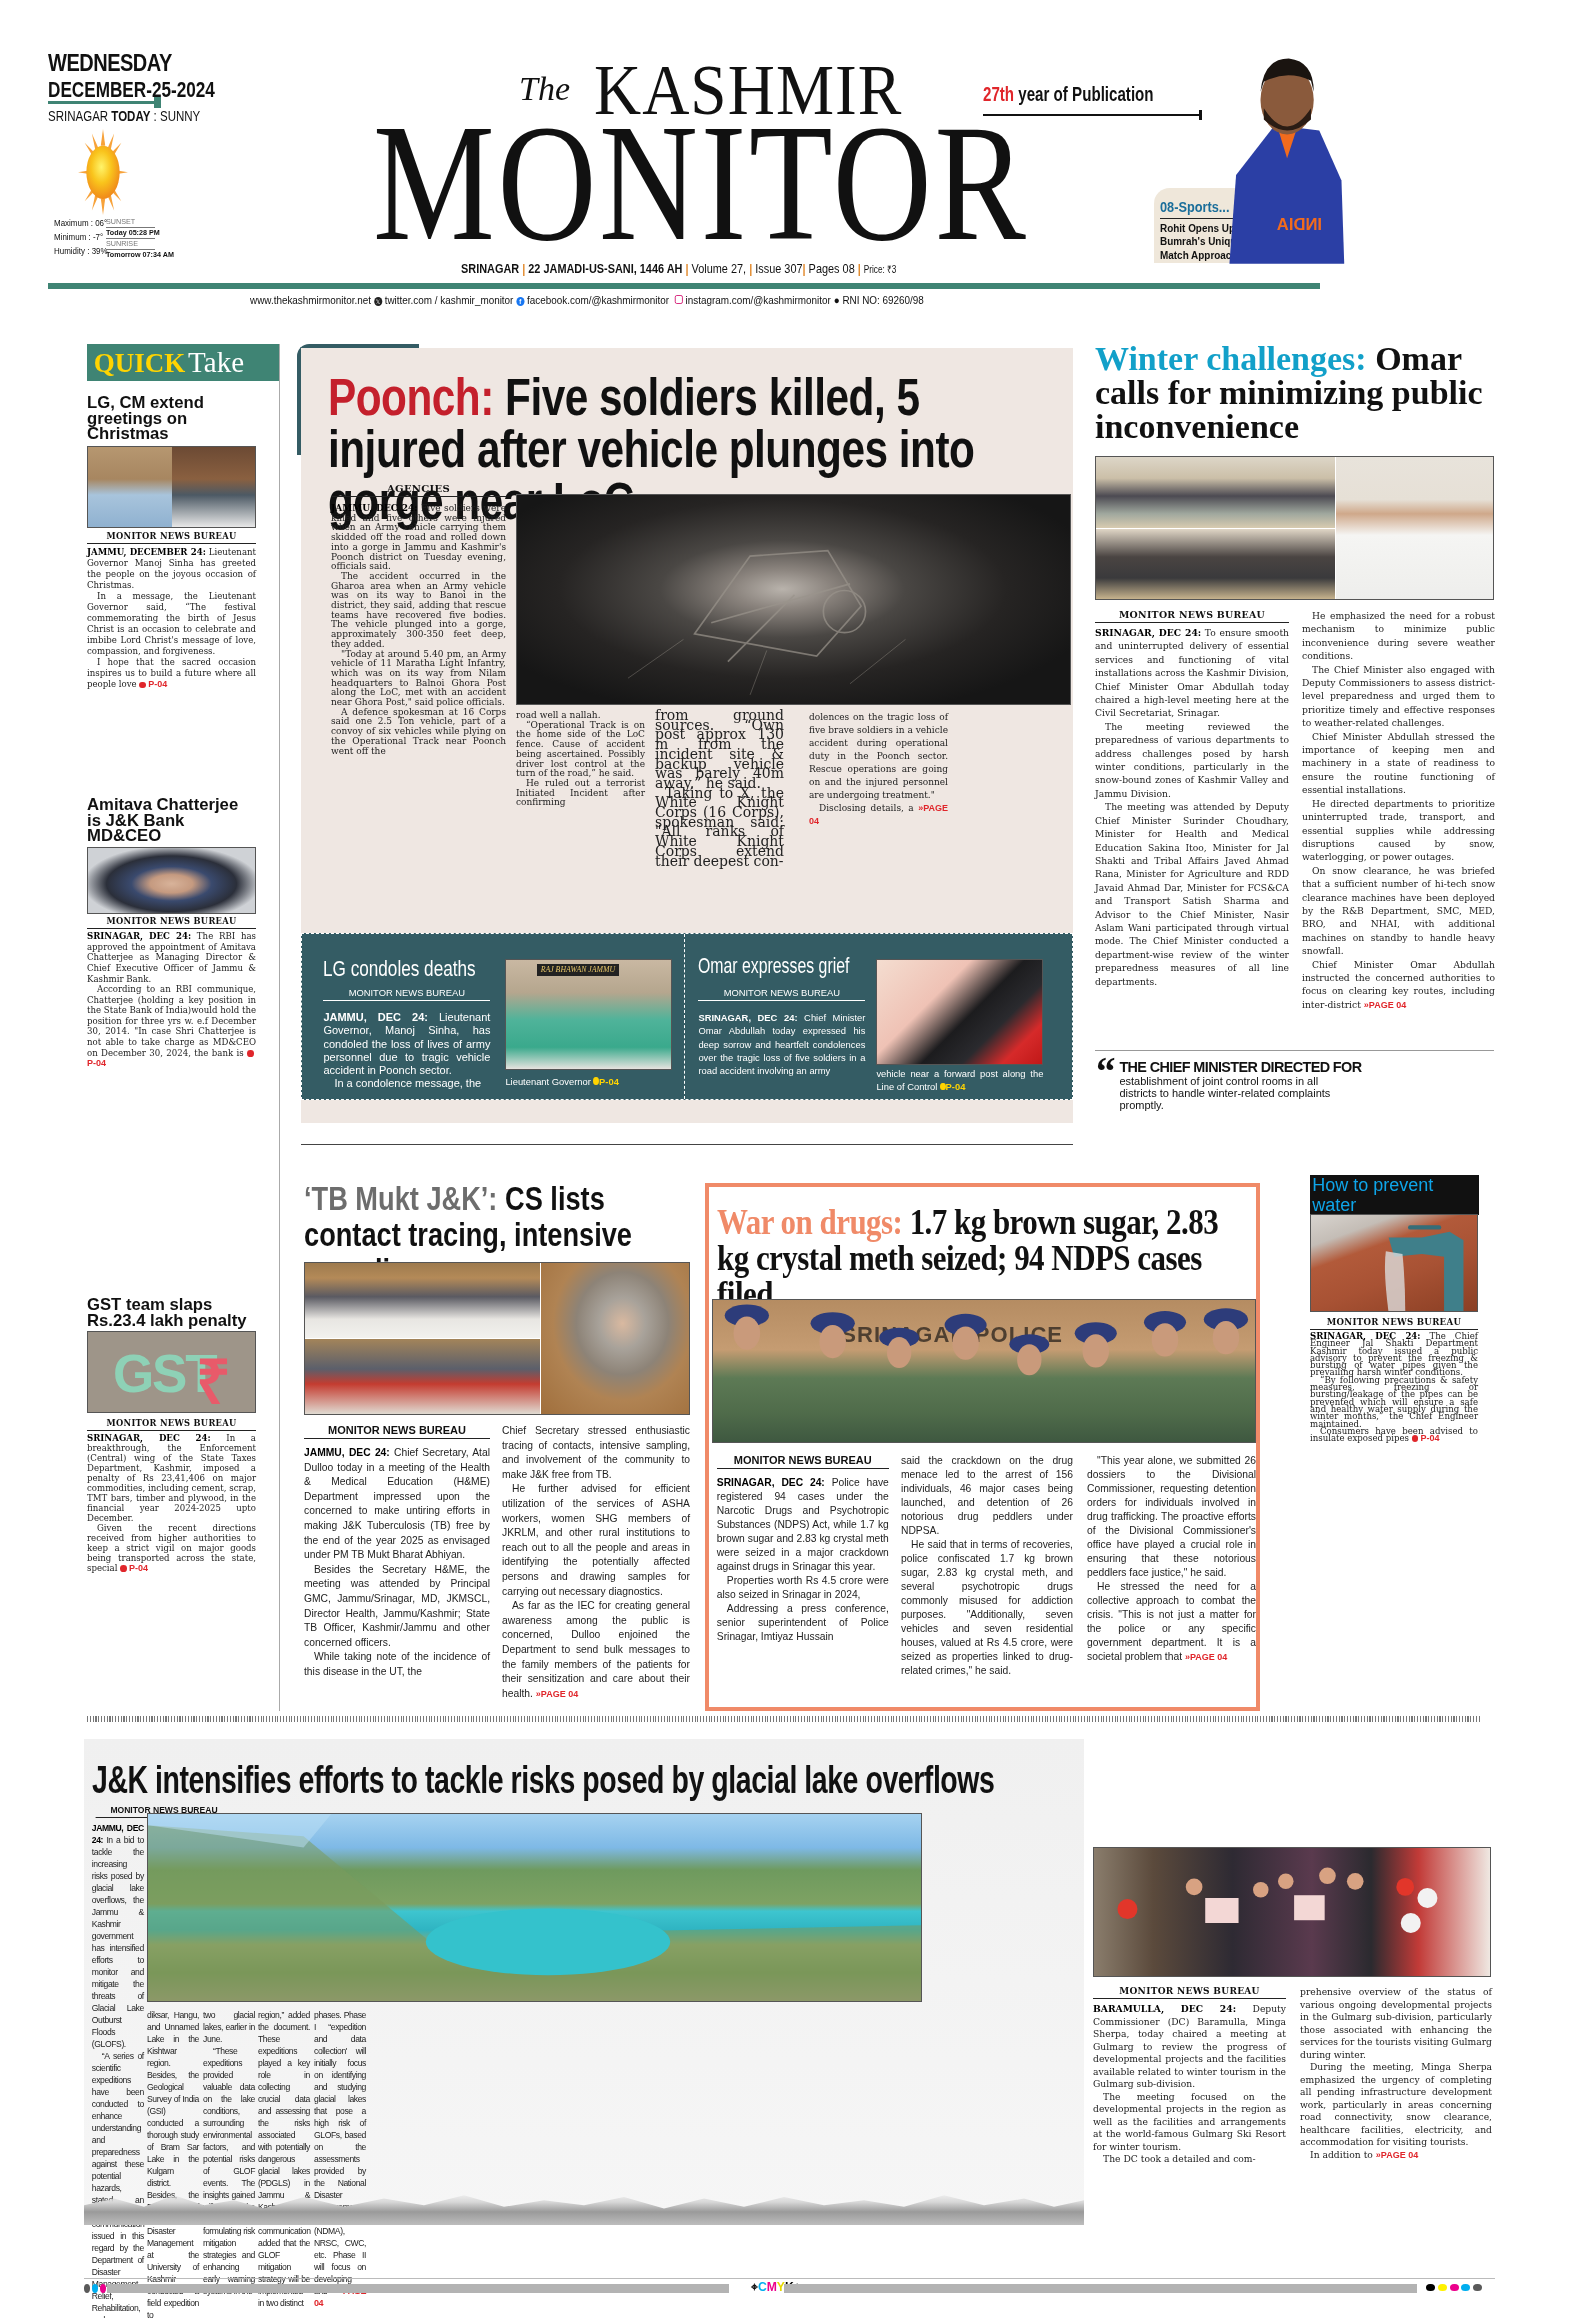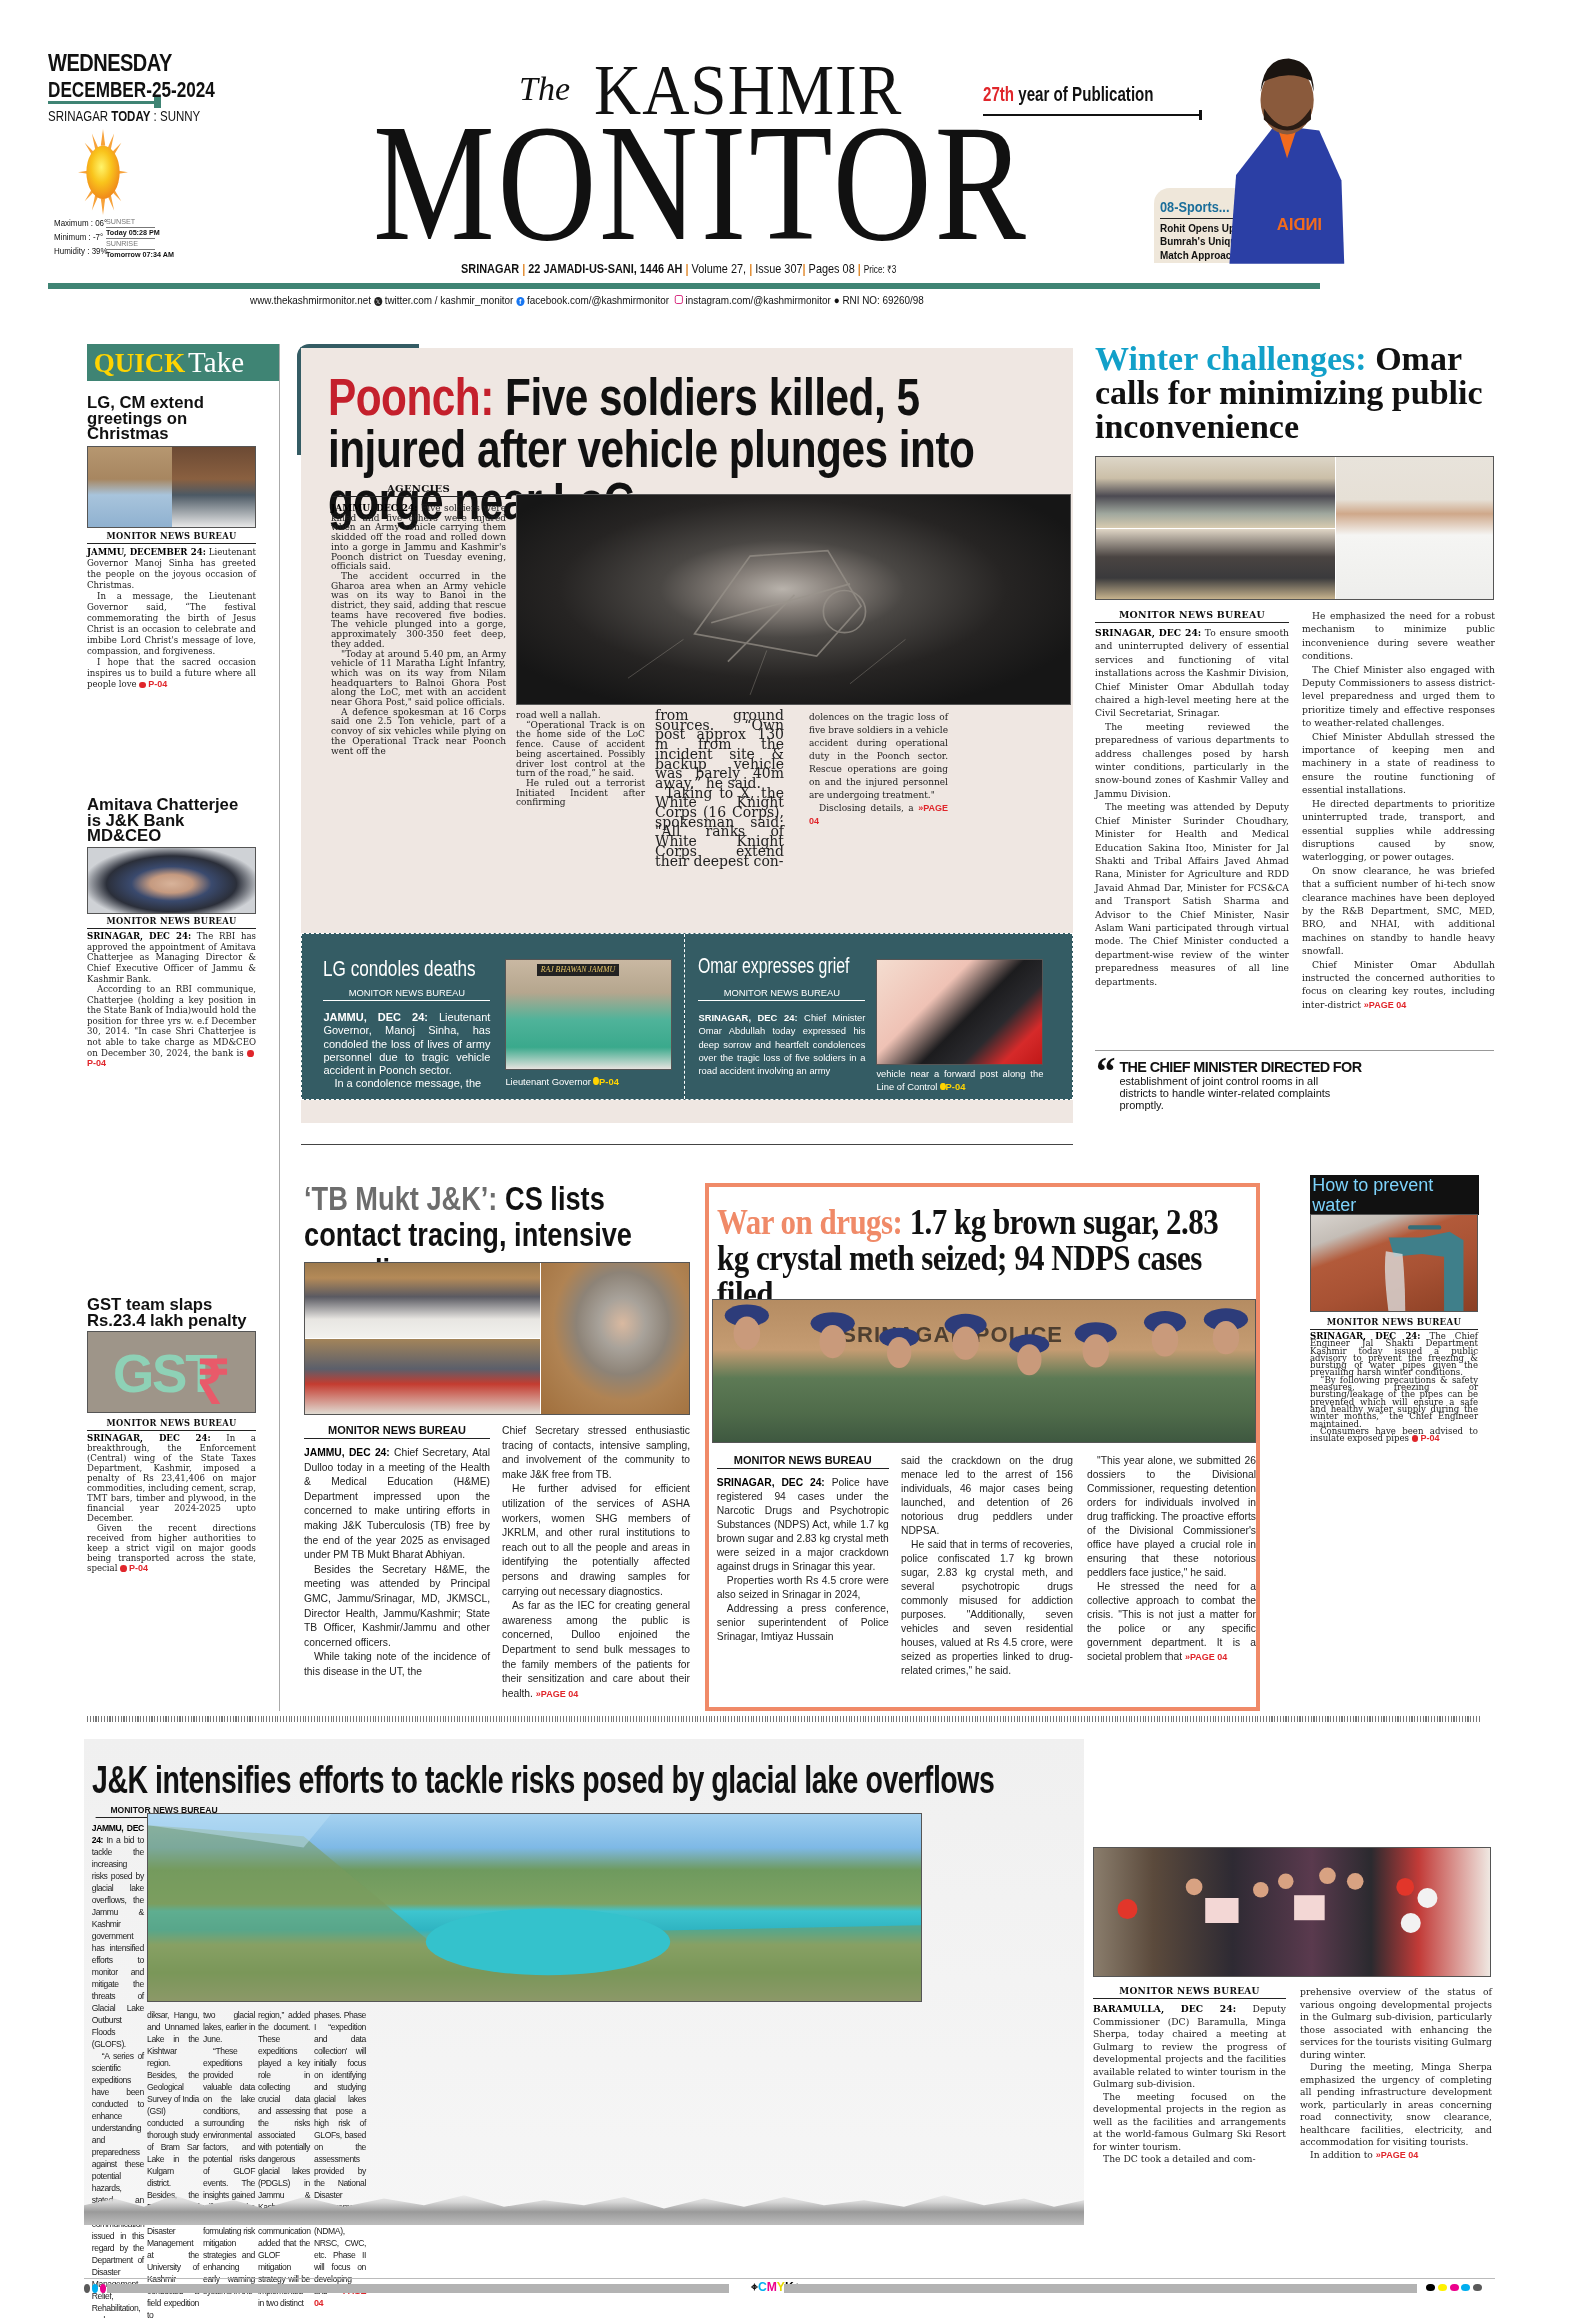--- a/index.html
+++ b/index.html
@@ -340,21 +340,21 @@
     <p>He said that in terms of recoveries, police confiscated 1.7 kg brown sugar, 2.83 kg crystal meth, and several psychotropic drugs commonly misused for addiction purposes. "Additionally, seven vehicles and seven residential houses, valued at Rs 4.5 crore, were seized as properties linked to drug-related crimes," he said.</p>
   </div>
   <div class="body-cond col-text" style="position:absolute;left:378px;top:267px;width:169px;font-size:10.3px;line-height:14px;">
     <p style="text-indent:10px;">"This year alone, we submitted 26 dossiers to the Divisional Commissioner, requesting detention orders for individuals involved in drug trafficking. The proactive efforts of the Divisional Commissioner's office have played a crucial role in ensuring that these notorious peddlers face justice," he said.</p>
     <p><span>He stressed the need for a collective approach to combat the crisis. "This is not just a matter for the police or any specific government department. It is a societal problem that</span> <span class="jump-red">»</span><span class="jump-red">PAGE 04</span></p>
   </div>
 </div>
 
 <div class="abs" style="left:1310px;top:1175px;width:169px;height:533px;">
   <div class="sans" style="font-size:18px;line-height:20px;">
-    <div style="display:inline-block;background:#111;color:#7dd3fc;padding:0 2.2px;">How to prevent water</div>
+    <div style="display:inline-block;background:#111;color:#0ea5e9;padding:0 2.2px;">How to prevent water</div>
     <div style="display:inline-block;background:#111;color:#fff;padding:0 2.2px;">pipes from freezing</div>
   </div>
   <div class="photo" style="position:absolute;left:0;top:39px;width:168px;height:98px;background:linear-gradient(160deg,#d8d4cf 0%,#c4bdb6 20%,#b25a3a 35%,#a85234 60%,#8a3f24 100%);">
     <svg width="168" height="98" viewBox="0 0 303 176" style="position:absolute;left:0;top:0;">
       <path d="M140 40 L200 40 L250 30 L275 45 L275 176 L240 176 L240 75 L200 70 L150 75 Z" fill="#3f7f8a"></path>
       <rect x="175" y="18" width="60" height="8" rx="4" fill="#356d78"></rect>
       <path d="M135 65 Q130 100 140 176 L170 176 Q170 120 165 70 Z" fill="#dcdcdc" opacity="0.8"></path>
     </svg>
   </div>
   <div class="byline" style="position:absolute;left:0;top:142px;width:168px;font-size:8.6px;">MONITOR NEWS BUREAU</div>

